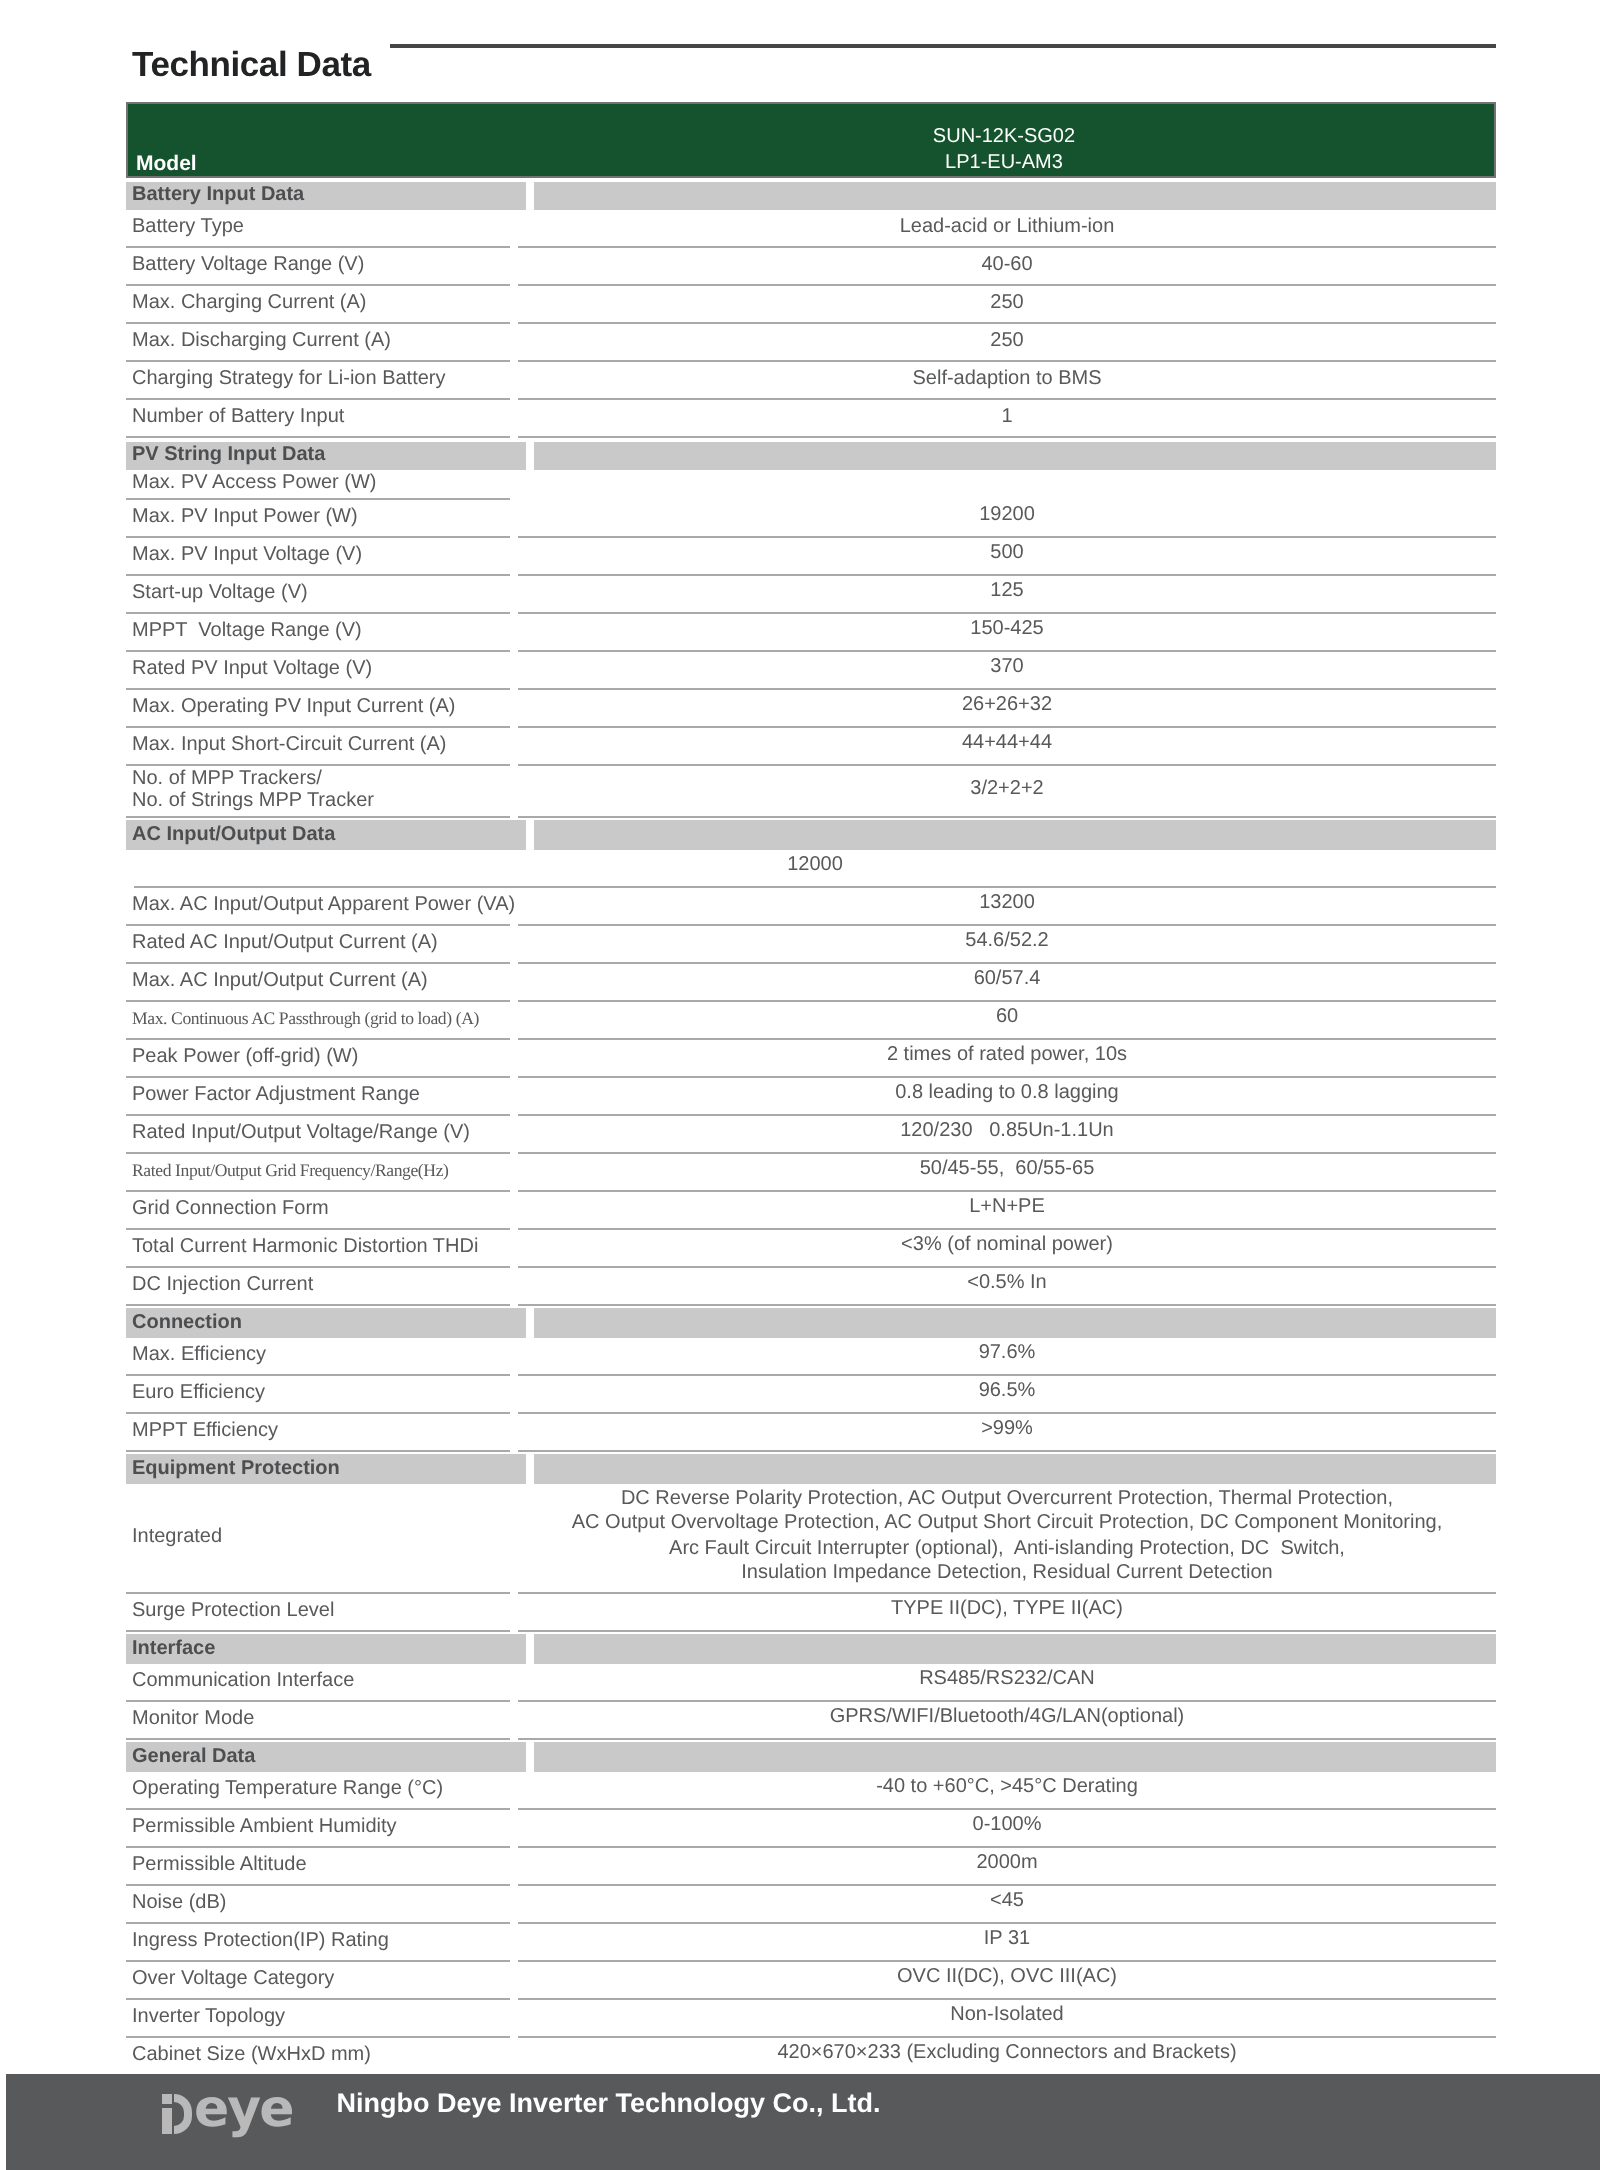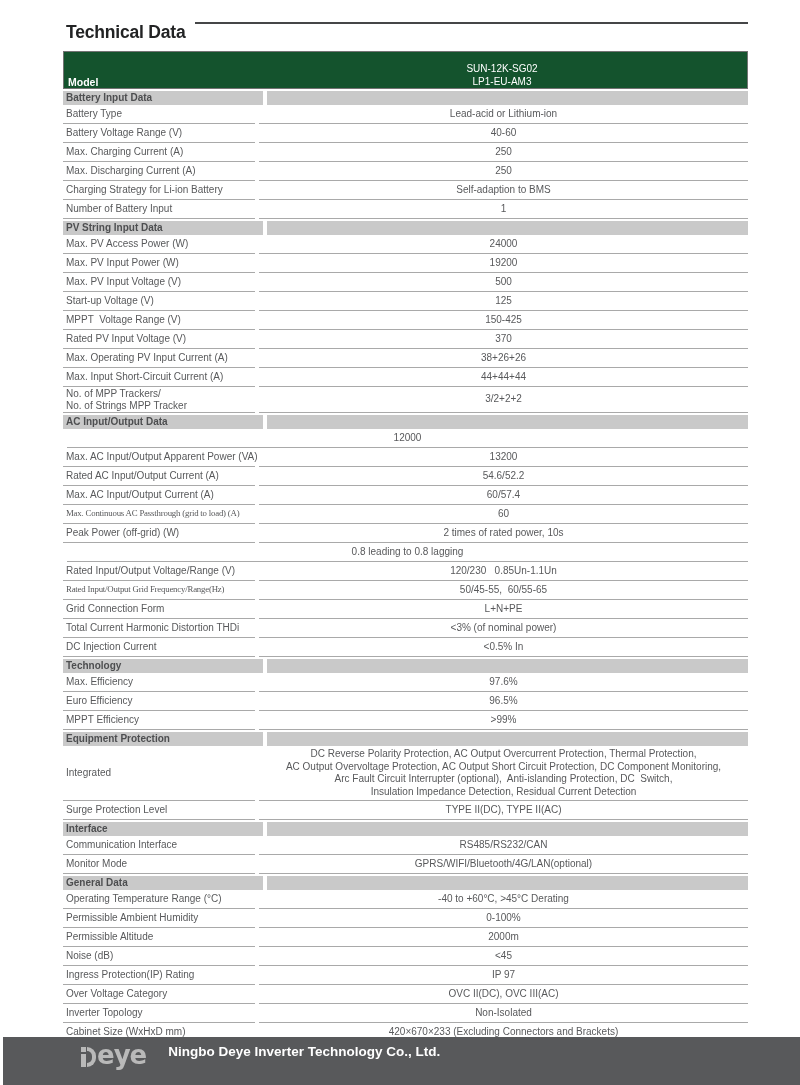--- a/index.html
+++ b/index.html
@@ -140,21 +140,20 @@
         <div class="vc">1</div>
       </div>
       <div class="sec-header">
         <div class="hl">PV String Input Data</div>
         <div class="gut"></div>
         <div class="hr"></div>
       </div>
       <div class="spec-row">
         <div class="lc">Max. PV Access Power (W)</div>
         <div class="gut"></div>
-        <div class="vc">24000</div>
       </div>
       <div class="spec-row">
         <div class="lc">Max. PV Input Power (W)</div>
         <div class="gut"></div>
         <div class="vc">19200</div>
       </div>
       <div class="spec-row">
         <div class="lc">Max. PV Input Voltage (V)</div>
         <div class="gut"></div>
         <div class="vc">500</div>
@@ -170,21 +169,21 @@
         <div class="vc">150-425</div>
       </div>
       <div class="spec-row">
         <div class="lc">Rated PV Input Voltage (V)</div>
         <div class="gut"></div>
         <div class="vc">370</div>
       </div>
       <div class="spec-row">
         <div class="lc">Max. Operating PV Input Current (A)</div>
         <div class="gut"></div>
-        <div class="vc">38+26+26</div>
+        <div class="vc">26+26+32</div>
       </div>
       <div class="spec-row">
         <div class="lc">Max. Input Short-Circuit Current (A)</div>
         <div class="gut"></div>
         <div class="vc">44+44+44</div>
       </div>
       <div class="spec-row">
         <div class="lc">No. of MPP Trackers/
 No. of Strings MPP Tracker</div>
         <div class="gut"></div>
@@ -218,20 +217,21 @@
         <div class="lc condensed">Max. Continuous AC Passthrough (grid to load) (A)</div>
         <div class="gut"></div>
         <div class="vc">60</div>
       </div>
       <div class="spec-row">
         <div class="lc">Peak Power (off-grid) (W)</div>
         <div class="gut"></div>
         <div class="vc">2 times of rated power, 10s</div>
       </div>
       <div class="spec-row">
+        <div class="lc">Power Factor Adjustment Range</div>
         <div class="gut"></div>
         <div class="vc">0.8 leading to 0.8 lagging</div>
       </div>
       <div class="spec-row">
         <div class="lc">Rated Input/Output Voltage/Range (V)</div>
         <div class="gut"></div>
         <div class="vc">120/230   0.85Un-1.1Un</div>
       </div>
       <div class="spec-row">
         <div class="lc condensed">Rated Input/Output Grid Frequency/Range(Hz)</div>
@@ -247,21 +247,21 @@
         <div class="lc">Total Current Harmonic Distortion THDi</div>
         <div class="gut"></div>
         <div class="vc">&lt;3% (of nominal power)</div>
       </div>
       <div class="spec-row">
         <div class="lc">DC Injection Current</div>
         <div class="gut"></div>
         <div class="vc">&lt;0.5% In</div>
       </div>
       <div class="sec-header">
-        <div class="hl">Technology</div>
+        <div class="hl">Connection</div>
         <div class="gut"></div>
         <div class="hr"></div>
       </div>
       <div class="spec-row">
         <div class="lc">Max. Efficiency</div>
         <div class="gut"></div>
         <div class="vc">97.6%</div>
       </div>
       <div class="spec-row">
         <div class="lc">Euro Efficiency</div>
@@ -327,21 +327,21 @@
         <div class="vc">2000m</div>
       </div>
       <div class="spec-row">
         <div class="lc">Noise (dB)</div>
         <div class="gut"></div>
         <div class="vc">&lt;45</div>
       </div>
       <div class="spec-row">
         <div class="lc">Ingress Protection(IP) Rating</div>
         <div class="gut"></div>
-        <div class="vc">IP 97</div>
+        <div class="vc">IP 31</div>
       </div>
       <div class="spec-row">
         <div class="lc">Over Voltage Category</div>
         <div class="gut"></div>
         <div class="vc">OVC II(DC), OVC III(AC)</div>
       </div>
       <div class="spec-row">
         <div class="lc">Inverter Topology</div>
         <div class="gut"></div>
         <div class="vc">Non-Isolated</div>

